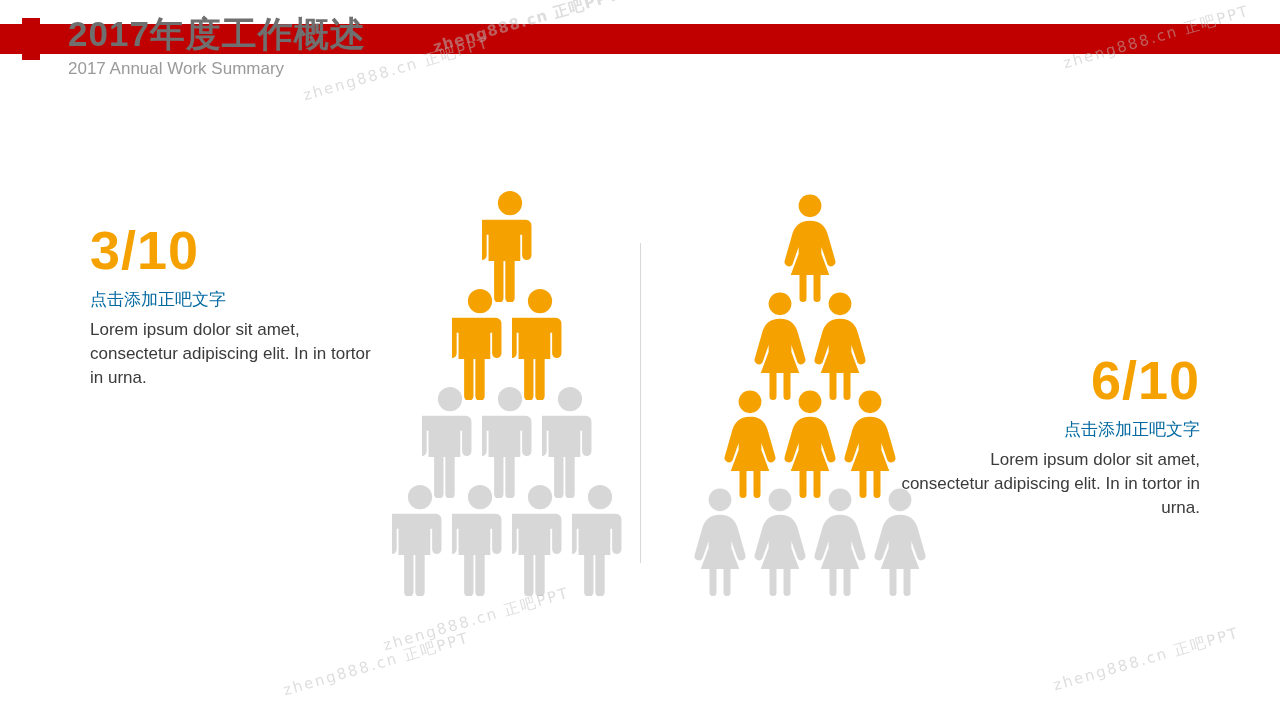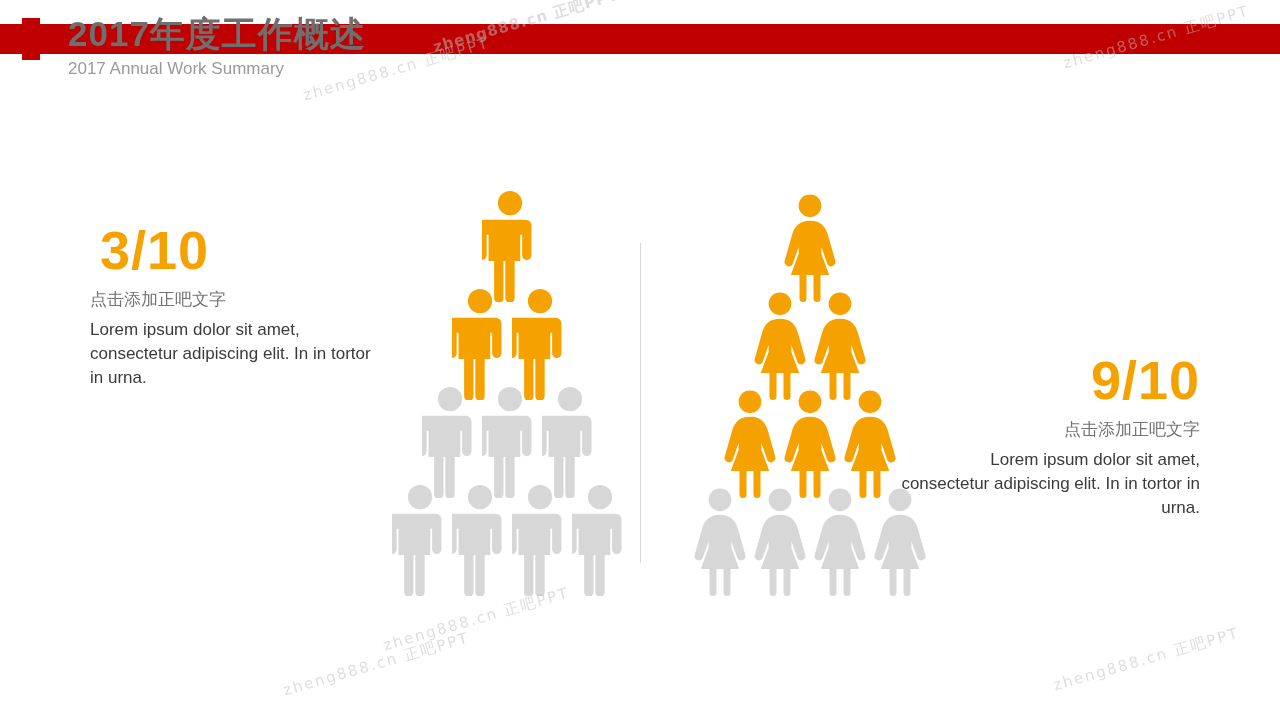--- a/index.html
+++ b/index.html
@@ -74,25 +74,24 @@
     left: 900px; top: 350px;
     width: 300px;
     text-align: right;
   }
   .big-num {
     font-size: 54px;
     font-weight: bold;
     color: #f5a200;
     line-height: 60px;
     letter-spacing: 1px;
-    margin-left: 10px;
   }
   .sub-cn {
     font-size: 17px;
-    color: #737373;
+    color: #0369a1;
     margin-top: 8px;
     line-height: 24px;
   }
   .sub-en {
     font-size: 17px;
     color: #3b3b3b;
     margin-top: 6px;
     line-height: 24px;
   }
 
@@ -137,21 +136,21 @@
 
   <div class="center-divider"></div>
 
   <div class="text-left">
     <div class="big-num">3/10</div>
     <div class="sub-cn">点击添加正吧文字</div>
     <div class="sub-en">Lorem ipsum dolor sit amet, consectetur adipiscing elit. In in tortor in urna.</div>
   </div>
 
   <div class="text-right">
-    <div class="big-num">9/10</div>
+    <div class="big-num">6/10</div>
     <div class="sub-cn">点击添加正吧文字</div>
     <div class="sub-en">Lorem ipsum dolor sit amet, consectetur adipiscing elit.  In in tortor in urna.</div>
   </div>
 
   <div class="figures" id="male-group" style="left:380px; top:190px; width:260px;">
       <div class="fig-row" style="margin-top:0px;">
         <span style="margin:0 2px;">
           <svg class="fig" width="56" height="112" viewBox="0 0 60 120">
             <circle cx="30" cy="14" r="13" fill="#f5a200"></circle>
             <path d="M13 32 h34 a6 6 0 0 1 6 6 v32 a5 5 0 0 1 -10 0 v-22 h-2 v28 h-6 v40 a5 5 0 0 1 -10 0 v-40 h-2 v40 a5 5 0 0 1 -10 0 v-40 h-6 v-28 h-2 v22 a5 5 0 0 1 -10 0 v-32 a6 6 0 0 1 6 -6 z" fill="#f5a200"></path>

